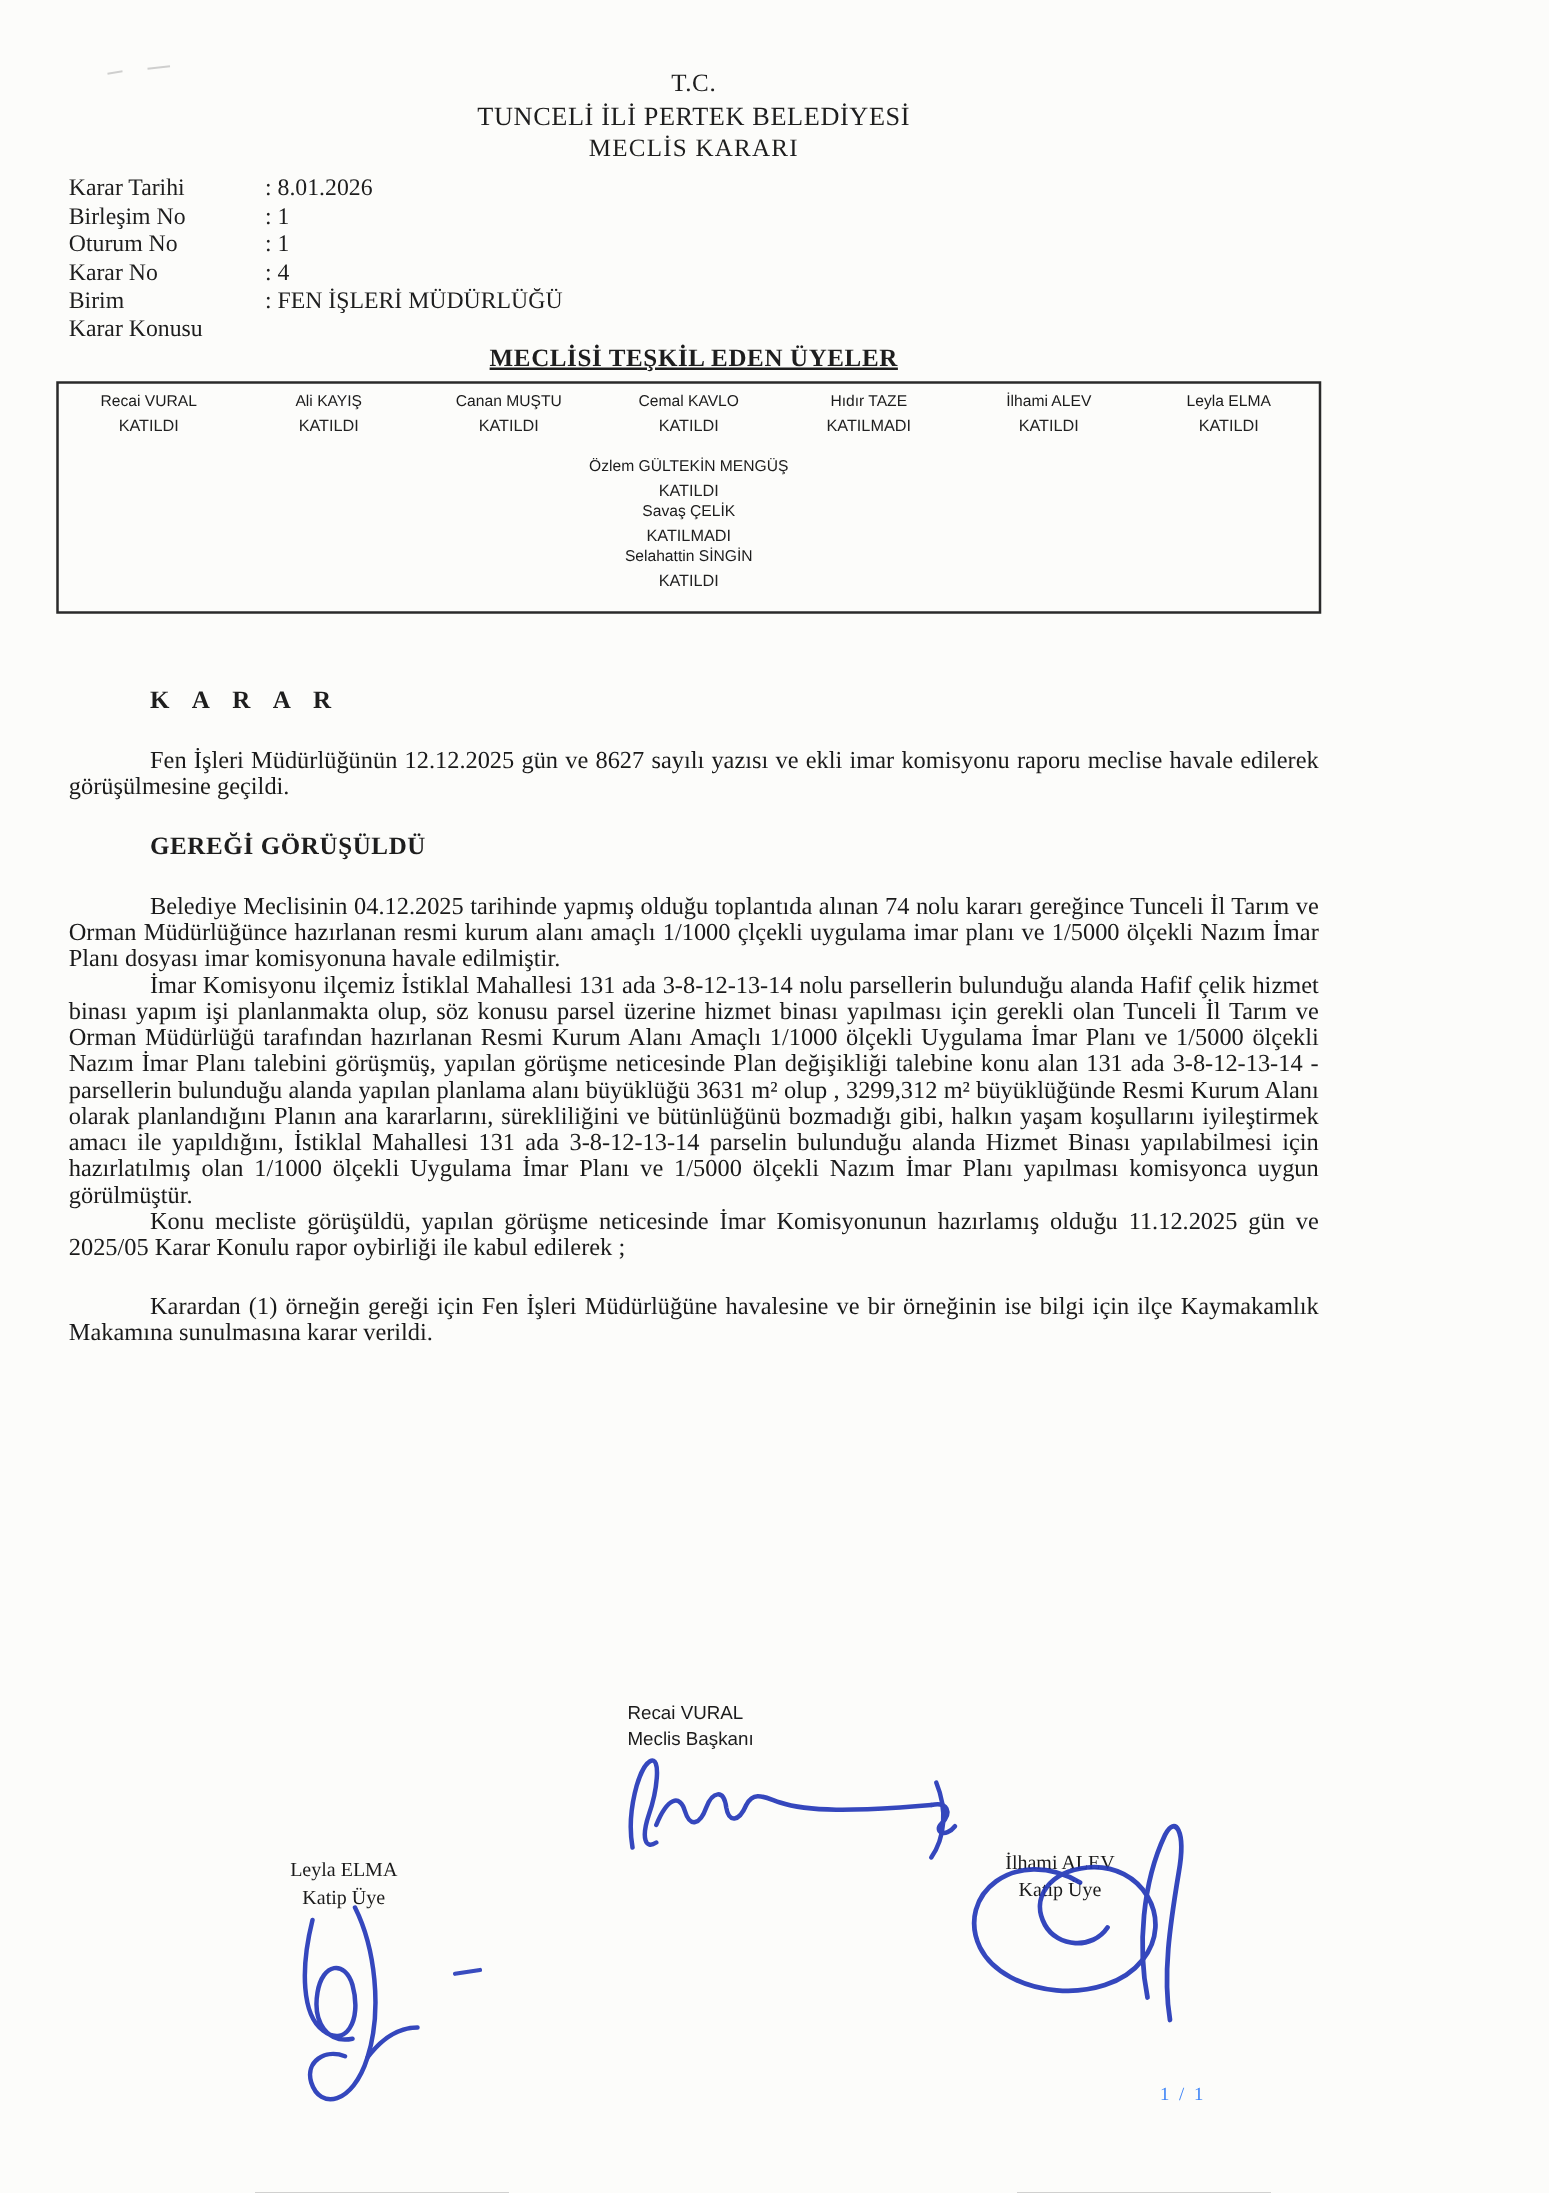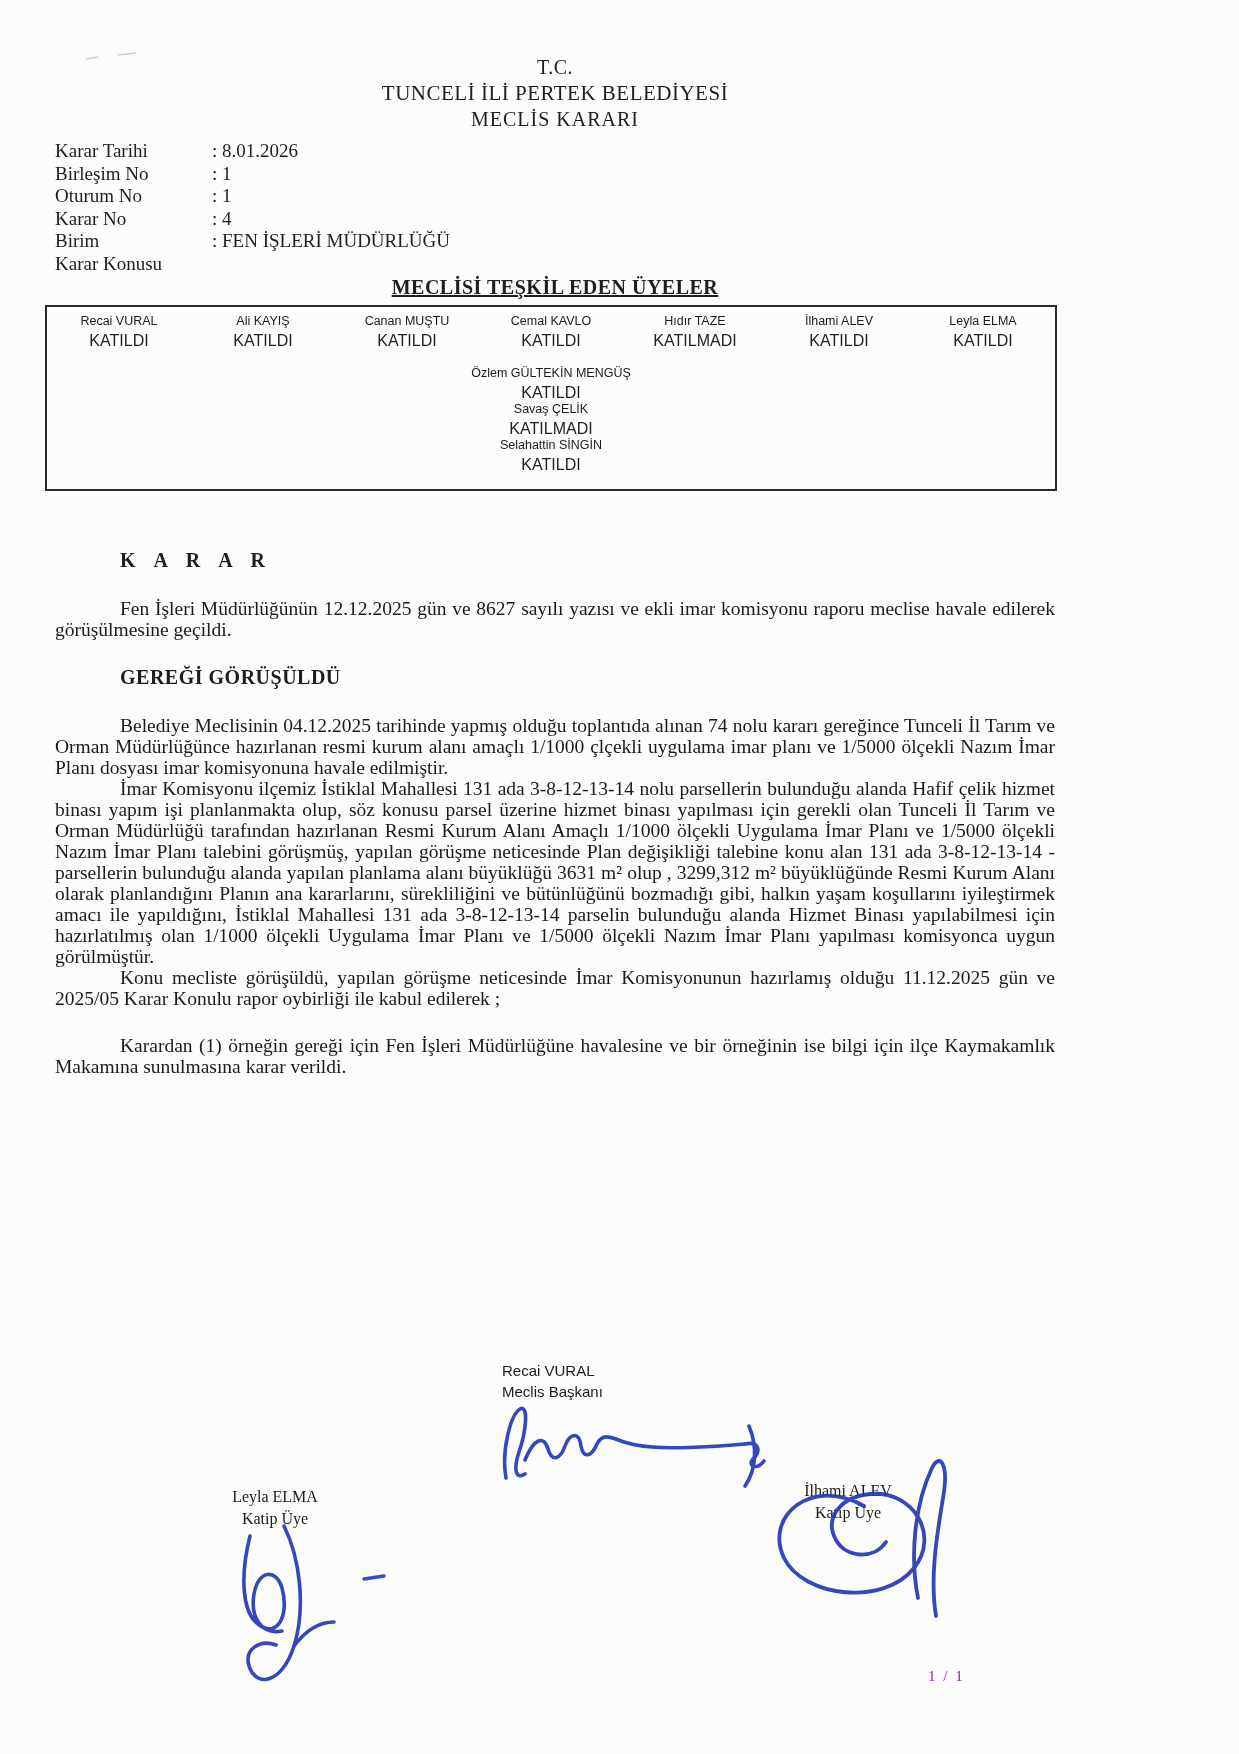--- a/index.html
+++ b/index.html
@@ -35,21 +35,21 @@
   .members-box{
     margin-top:6px;margin-left:-10px;width:1008px;
     border:2px solid #2a2a2a;
     padding:6px 0 16px 0;
     font-family:"Liberation Sans","DejaVu Sans",sans-serif;
   }
   .members-row{display:flex;}
   .member-cell{flex:1;text-align:center;}
   .member-cell.empty{visibility:hidden;}
   .member-name{font-size:12.5px;color:#1b1b1b;line-height:16px;}
-  .member-status{font-size:16px;color:#222;line-height:16px;margin-top:4px;}
+  .member-status{font-size:13px;color:#222;line-height:16px;margin-top:4px;}
   .members-row.second{margin-top:16px;flex-direction:column;}
 
   .karar-heading{
     margin-top:58px;margin-left:65px;
     font-weight:bold;font-size:20px;letter-spacing:7px;
   }
   .body-text{font-size:19.5px;line-height:21px;text-align:justify;color:#1a1a1a;}
   .intro{margin-top:26px;text-indent:65px;}
   .geregi-heading{margin-top:26px;margin-left:65px;font-weight:bold;font-size:20px;letter-spacing:.5px;}
   .para{margin:0;text-indent:65px;}
@@ -62,21 +62,21 @@
   .leyla-block{position:absolute;left:210px;top:1486px;width:130px;text-align:center;}
   .ilhami-block{position:absolute;left:788px;top:1480px;width:120px;text-align:center;}
   .sig-svg{position:absolute;pointer-events:none;}
   .sig-president{left:486px;top:1398px;}
   .sig-leyla{left:216px;top:1518px;}
   .sig-leyla-dash{left:362px;top:1572px;}
   .sig-ilhami{left:742px;top:1448px;}
 
   .page-footer{
     position:absolute;left:928px;top:1668px;
-    font-size:15px;letter-spacing:2px;color:#a21caf;
+    font-size:15px;letter-spacing:2px;color:#3b82f6;
   }
 </style>
 </head>
 <body>
 
 <div class="page">
 
   <svg class="penmark" viewBox="0 0 60 12">
     <path d="M2,9 L14,7" stroke="#9a9a9a" stroke-width="1.5" fill="none"></path>
     <path d="M34,5 L52,3" stroke="#9a9a9a" stroke-width="1.5" fill="none"></path>

